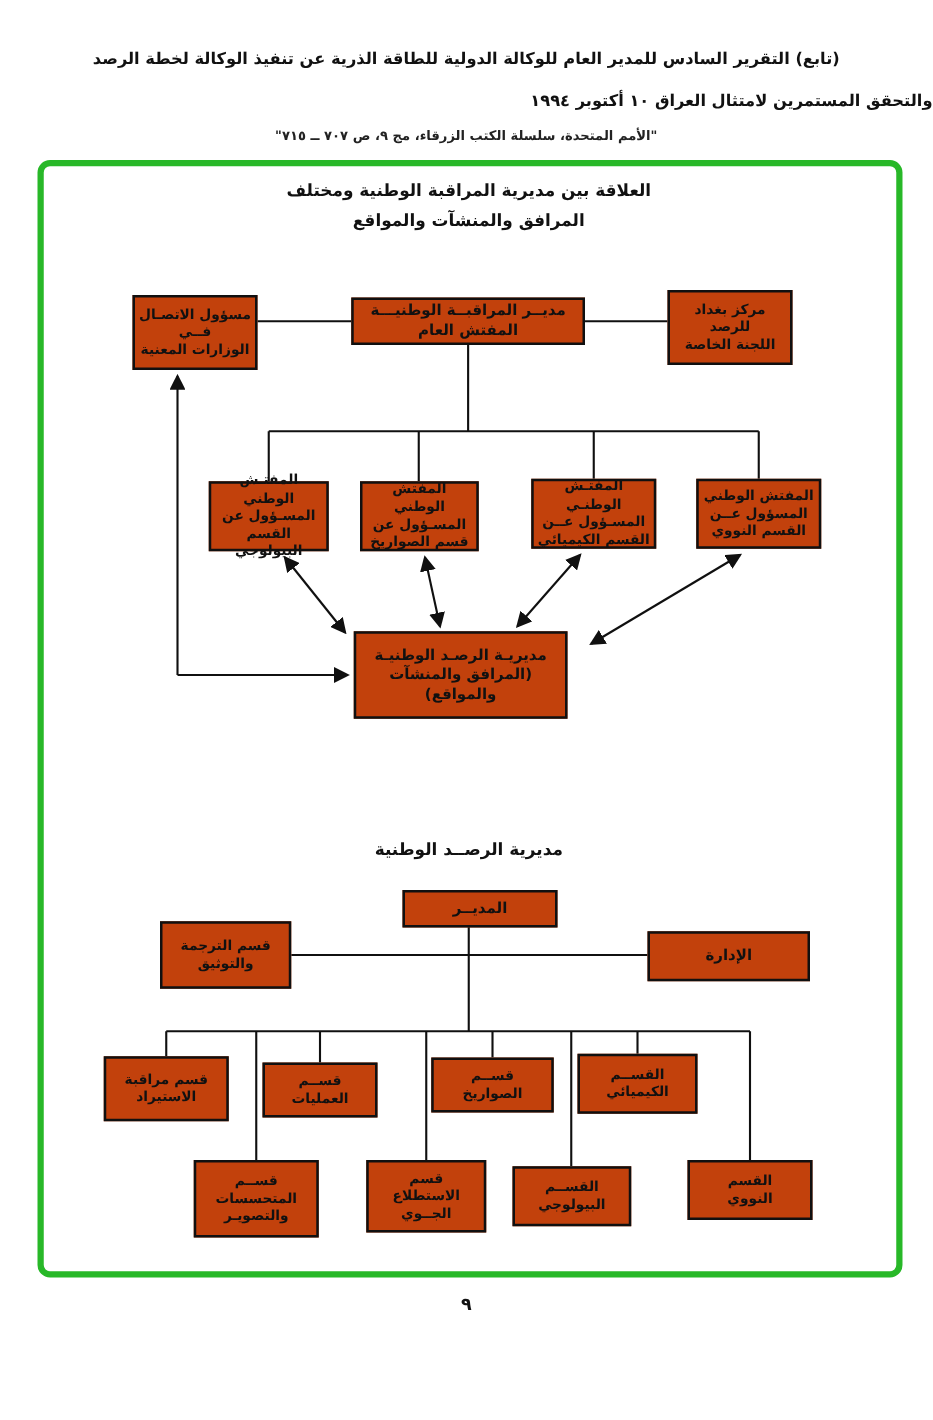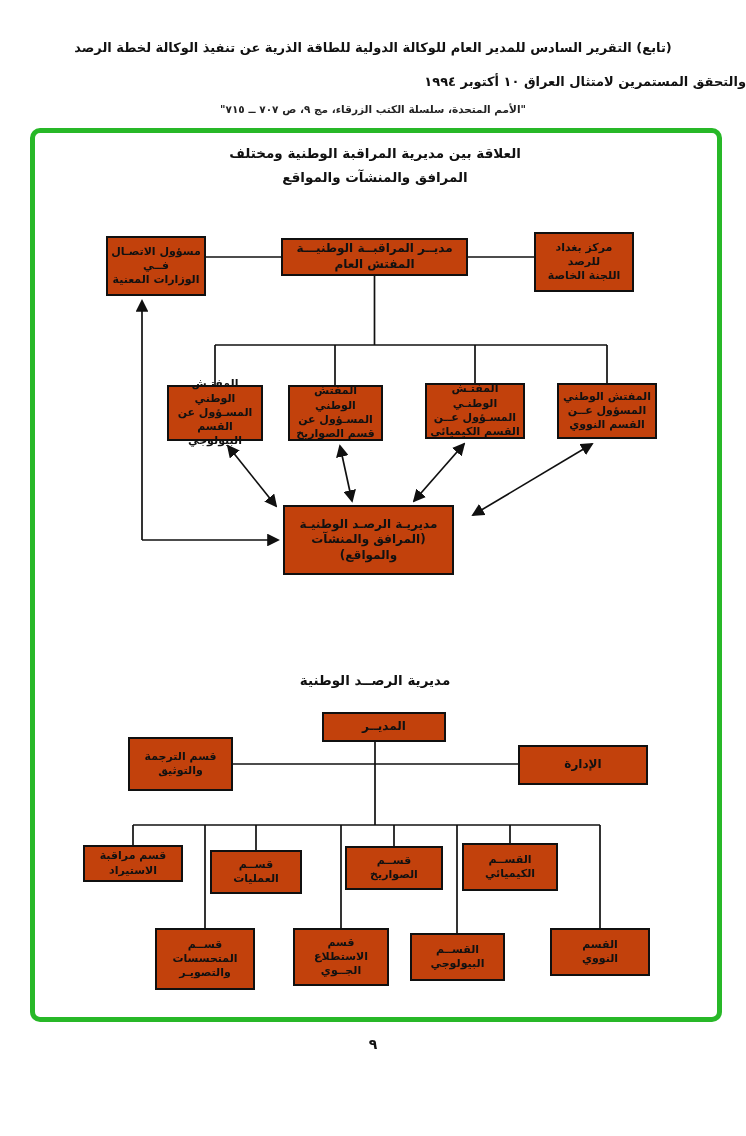--- a/index.html
+++ b/index.html
@@ -94,21 +94,21 @@
 القسم النووي</div>
   <div class="box big" style="left:283px;top:505px;width:171px;height:70px;">مديريـة الرصـد الوطنيـة
 (المرافق والمنشآت والمواقع)</div>
 
   <div class="ctitle t2">مديرية الرصــد الوطنية</div>
 
   <div class="box big" style="left:322px;top:684px;width:124px;height:30px;margin-top:28px;">المديــر</div>
   <div class="box big" style="left:518px;top:745px;width:130px;height:40px;">الإدارة</div>
   <div class="box" style="left:128px;top:737px;width:105px;height:54px;">قسم الترجمة
 والتوثيق</div>
-  <div class="box" style="left:83px;top:845px;width:100px;height:37px;">قسم مراقبة
+  <div class="box" style="left:83px;top:845px;width:100px;height:52px;">قسم مراقبة
 الاستيراد</div>
   <div class="box" style="left:210px;top:850px;width:92px;height:44px;">قســم
 العمليات</div>
   <div class="box" style="left:345px;top:846px;width:98px;height:44px;">قســم
 الصواريخ</div>
   <div class="box" style="left:462px;top:843px;width:96px;height:48px;">القســم
 الكيميائي</div>
   <div class="box" style="left:155px;top:928px;width:100px;height:62px;">قســم
 المتحسسات
 والتصويـر</div>

